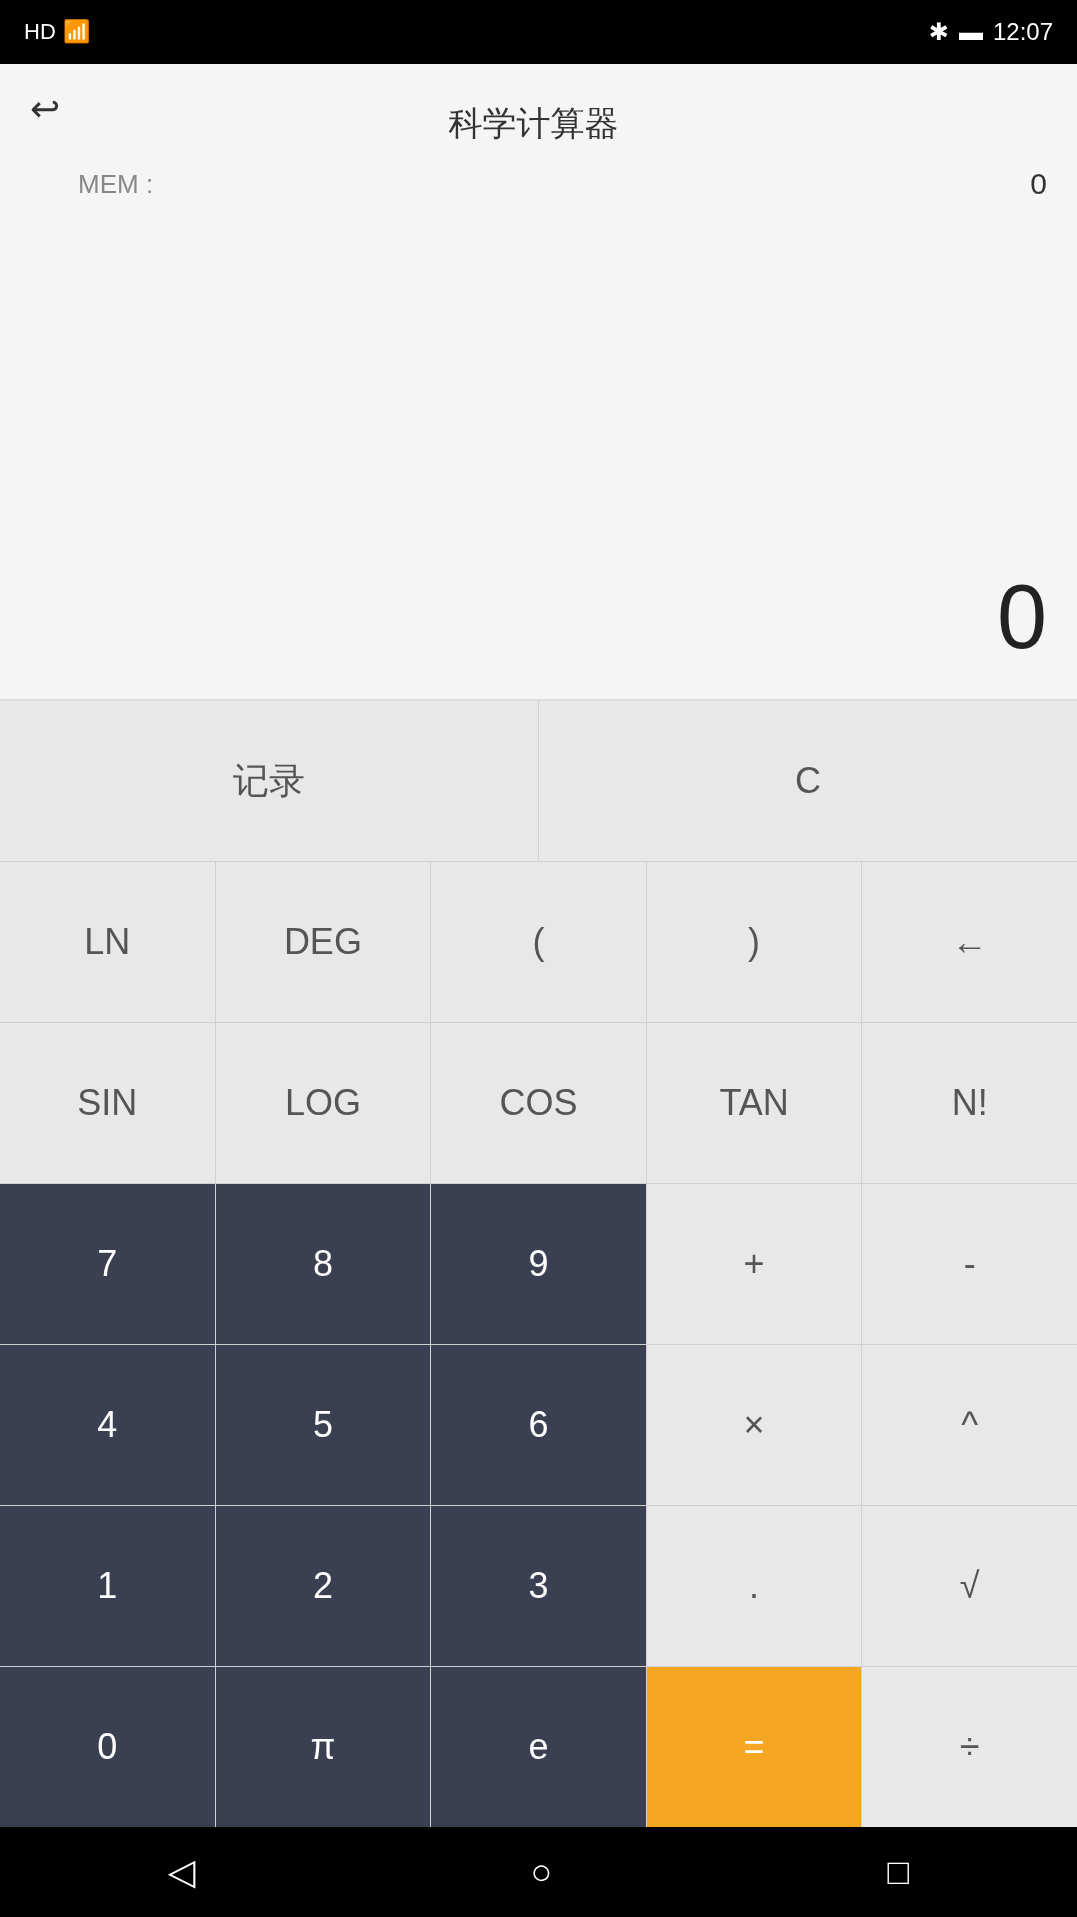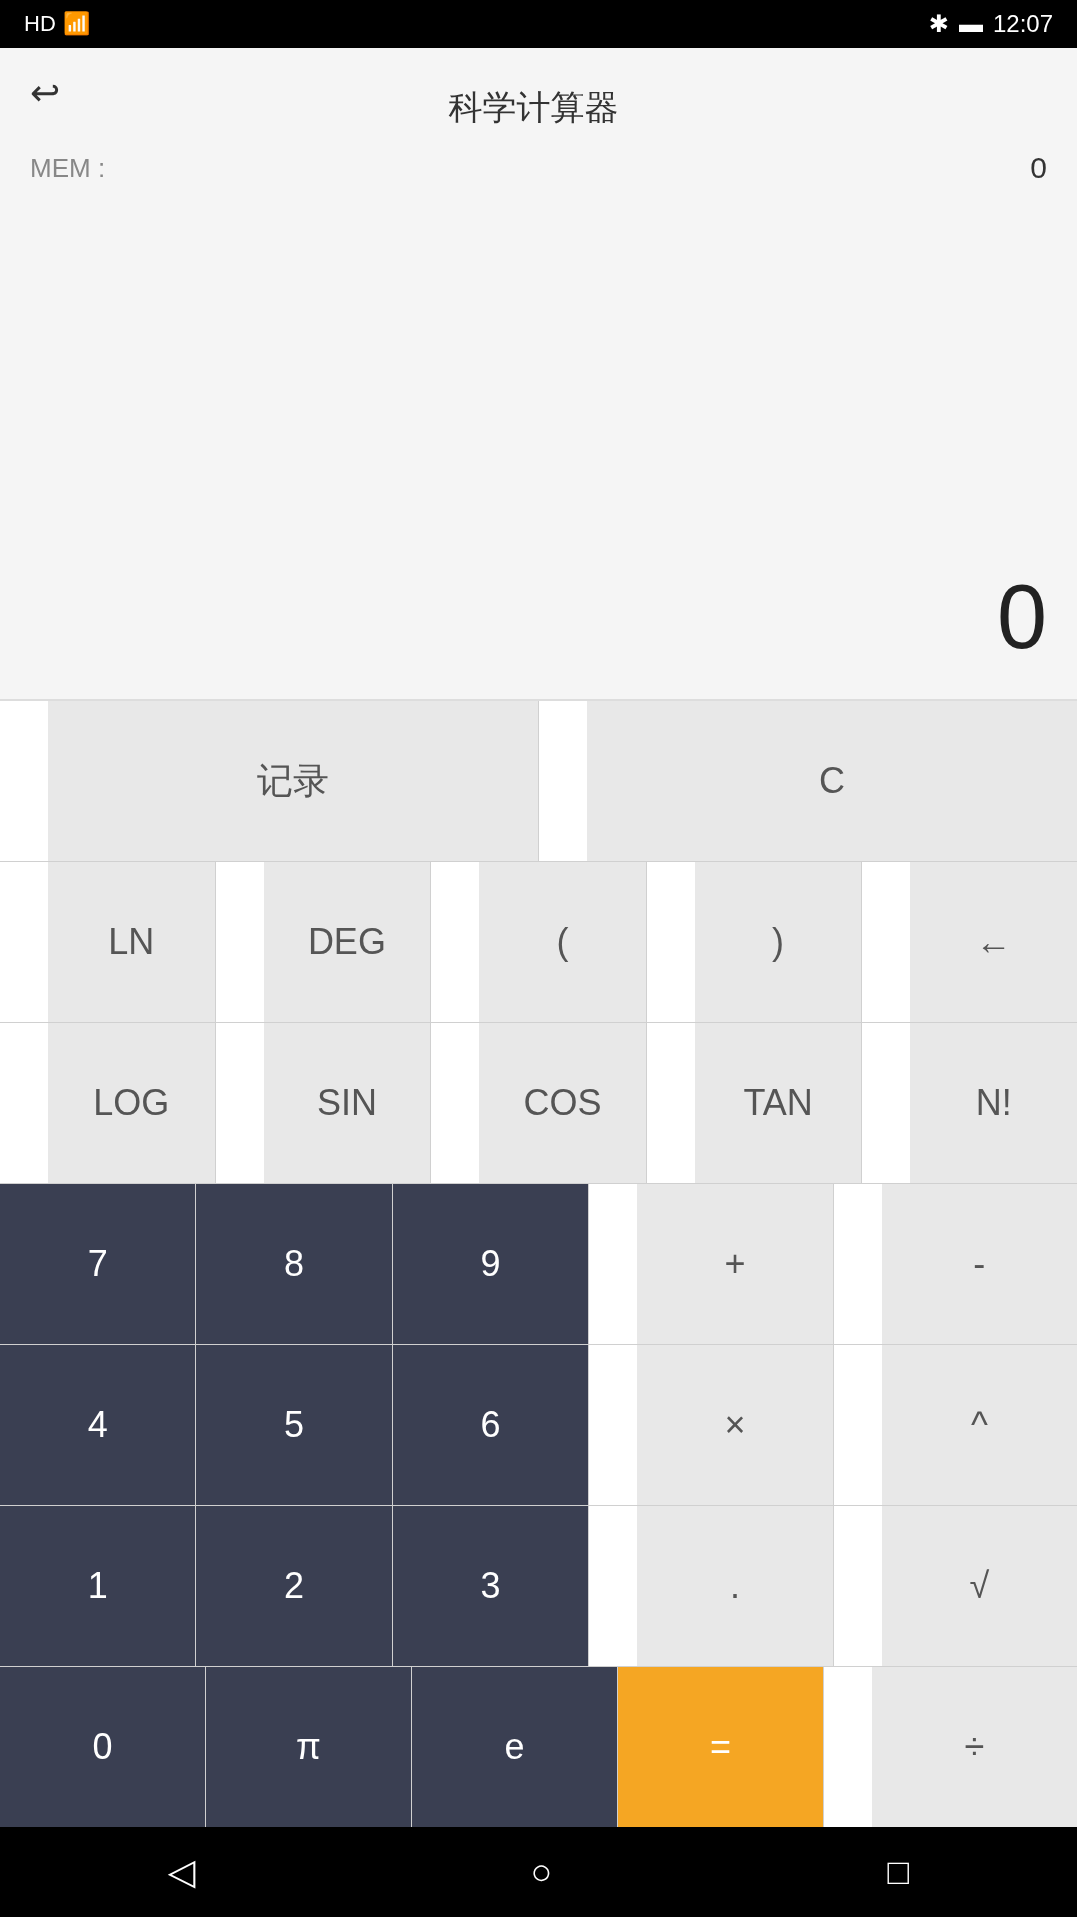--- a/index.html
+++ b/index.html
@@ -10,21 +10,21 @@
       font-family: 'Arial', sans-serif;
       display: flex;
       flex-direction: column;
       overflow: hidden;
     }
 
     
     .status-bar {
       background: #000;
       color: #fff;
-      height: 48px;
+      height: 64px;
       display: flex;
       align-items: center;
       justify-content: space-between;
       padding: 0 24px;
       flex-shrink: 0;
     }
     .status-left { display: flex; align-items: center; gap: 8px; font-size: 22px; }
     .status-right { display: flex; align-items: center; gap: 10px; font-size: 24px; }
 
     
@@ -62,21 +62,21 @@
 
     
     .memory-bar {
       background: #f5f5f5;
       height: 60px;
       display: flex;
       align-items: center;
       padding: 0 30px;
       flex-shrink: 0;
     }
-    .mem-label { font-size: 26px; color: #888; }
+    .mem-label { font-size: 26px; color: #888; margin-left: 48px; }
     .mem-value { margin-left: auto; font-size: 30px; color: #333; }
 
     
     .display {
       background: #f5f5f5;
       flex: 1;
       display: flex;
       align-items: flex-end;
       justify-content: flex-end;
       padding: 20px 30px 30px;
@@ -120,21 +120,20 @@
       background: #3a3f52;
       color: #fff;
     }
     .key.orange {
       background: #f5a623;
       color: #fff;
     }
     .key.light {
       background: #e8e8e8;
       color: #555;
-      margin-left: 48px;
     }
 
     
     .nav-bar {
       background: #000;
       height: 90px;
       display: flex;
       align-items: center;
       justify-content: space-around;
       flex-shrink: 0;
@@ -182,22 +181,22 @@
         <div class="key light">C</div>
       </div>
       <div class="keypad-row">
         <div class="key light">LN</div>
         <div class="key light">DEG</div>
         <div class="key light">(</div>
         <div class="key light">)</div>
         <div class="key light">←</div>
       </div>
       <div class="keypad-row">
+        <div class="key light">SIN</div>
         <div class="key light">LOG</div>
-        <div class="key light">SIN</div>
         <div class="key light">COS</div>
         <div class="key light">TAN</div>
         <div class="key light">N!</div>
       </div>
       <div class="keypad-row">
         <div class="key dark">7</div>
         <div class="key dark">8</div>
         <div class="key dark">9</div>
         <div class="key light">+</div>
         <div class="key light">-</div>

